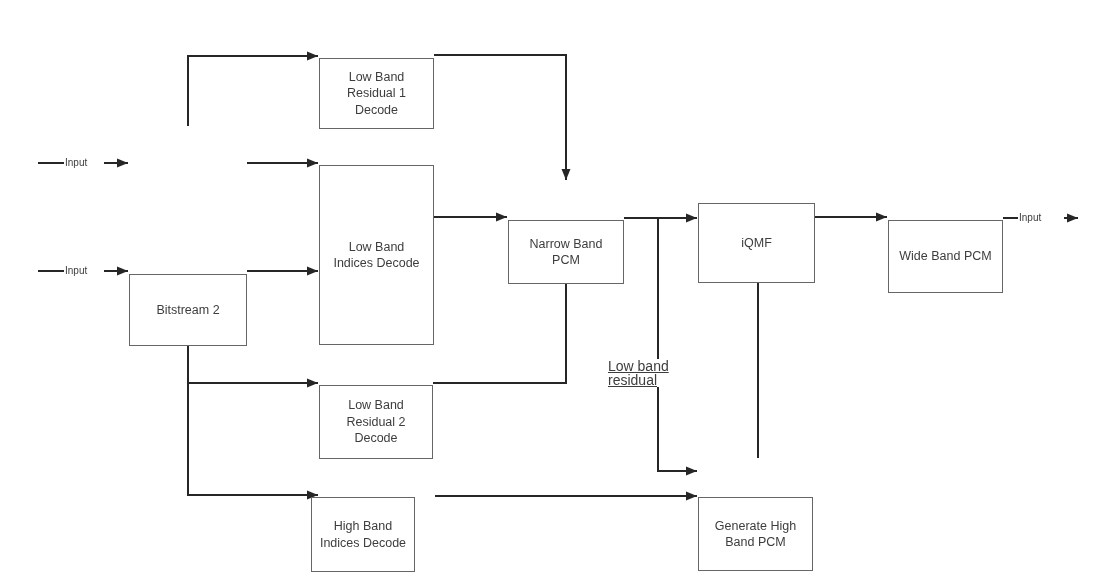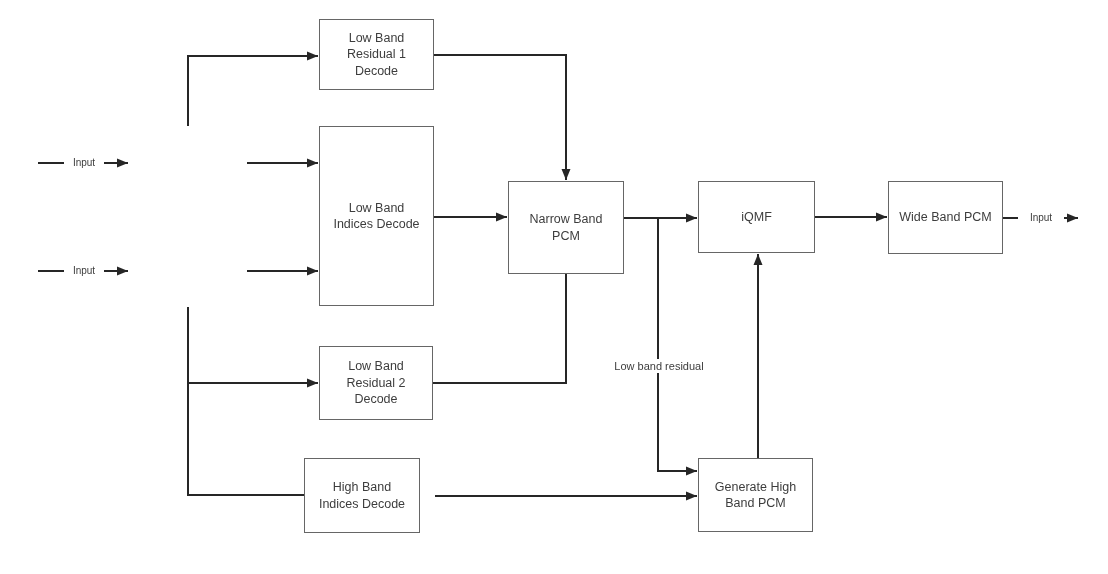--- a/index.html
+++ b/index.html
@@ -20,27 +20,28 @@
   .wires path{fill:none;stroke:var(--connector);stroke-width:2;}
   .wires marker polygon{fill:var(--connector);stroke:none;}
   .node{
     position:absolute;box-sizing:border-box;
     border:1.5px solid var(--box-border);
     background:#ffffff;
     display:flex;align-items:center;justify-content:center;
     text-align:center;color:var(--text);
     font-size:12.5px;line-height:1.32;
     white-space:pre-line;
+    margin-top:39px;
   }
   .wire-label{
     position:absolute;background:#ffffff;color:var(--text);
-    font-size:10px;line-height:14px;text-align:center;
+    font-size:10px;line-height:14px;text-align:left;
     padding:0 1px;
   }
-  .wire-label.small{font-size:11px;}
+  .wire-label.small{font-size:14px;text-decoration:underline;}
 </style>
 </head>
 <body>
 
 <div class="diagram">
 
   <svg class="wires" width="1108" height="574" viewBox="0 0 1108 574" xmlns="http://www.w3.org/2000/svg">
     <defs>
       <marker id="arrow" markerUnits="userSpaceOnUse" markerWidth="12" markerHeight="10" refX="11" refY="5" orient="auto">
         <polygon points="0,0.5 11,5 0,9.5"></polygon>
@@ -58,39 +59,40 @@
     <path d="M433 383 H566 V254" marker-end="url(#arrow)"></path>
     <path d="M624 218 H697" marker-end="url(#arrow)"></path>
     <path d="M658 218 V471 H697" marker-end="url(#arrow)"></path>
     <path d="M435 496 H697" marker-end="url(#arrow)"></path>
     <path d="M758 458 V254" marker-end="url(#arrow)"></path>
     <path d="M815 217 H887" marker-end="url(#arrow)"></path>
     <path d="M1003 218 H1078" marker-end="url(#arrow)"></path>
   </svg>
 
 
+  <div class="node" style="left:129px;top:235px;width:118px;height:72px">Bitstream 2</div>
 
   <div class="node" style="left:319px;top:19px;width:115px;height:71px">Low Band
 Residual 1
 Decode</div>
 
   <div class="node" style="left:319px;top:126px;width:115px;height:180px">Low Band
 Indices Decode</div>
 
   <div class="node" style="left:319px;top:346px;width:114px;height:74px">Low Band
 Residual 2
 Decode</div>
 
-  <div class="node" style="left:304px;top:458px;width:116px;height:75px">High Band
+  <div class="node" style="left:311px;top:458px;width:104px;height:75px">High Band
 Indices Decode</div>
 
-  <div class="node" style="left:508px;top:181px;width:116px;height:93px">Narrow Band
+  <div class="node" style="left:508px;top:181px;width:116px;height:64px">Narrow Band
 PCM</div>
 
-  <div class="node" style="left:698px;top:181px;width:117px;height:72px">iQMF</div>
+  <div class="node" style="left:698px;top:164px;width:117px;height:80px">iQMF</div>
 
   <div class="node" style="left:698px;top:458px;width:115px;height:74px">Generate High
 Band PCM</div>
 
   <div class="node" style="left:888px;top:181px;width:115px;height:73px">Wide Band PCM</div>
 
   <span class="wire-label" style="left:64px;top:156px;width:38px">Input</span>
 
   <span class="wire-label" style="left:64px;top:264px;width:38px">Input</span>
 

